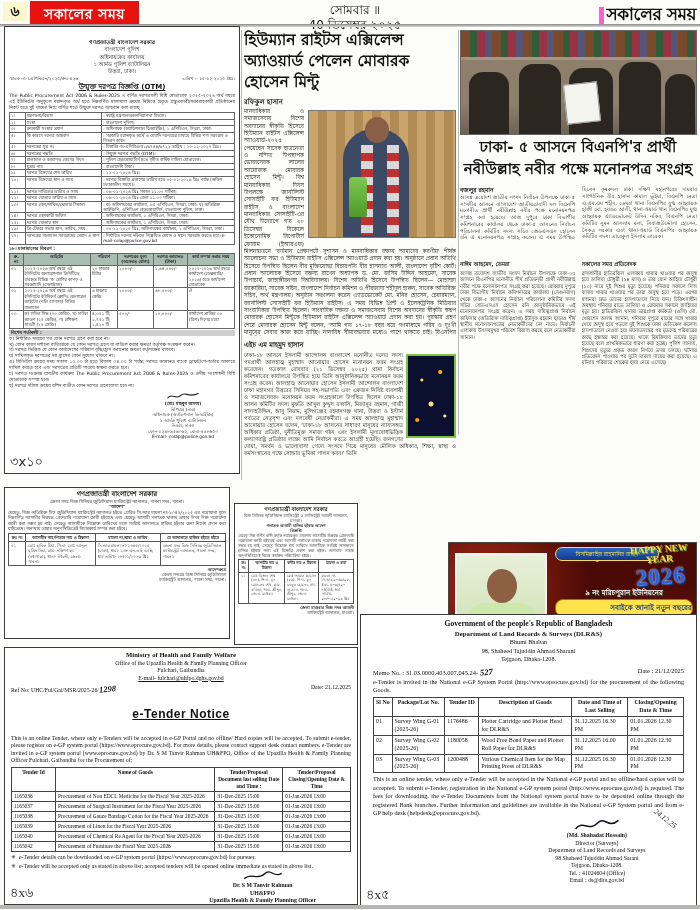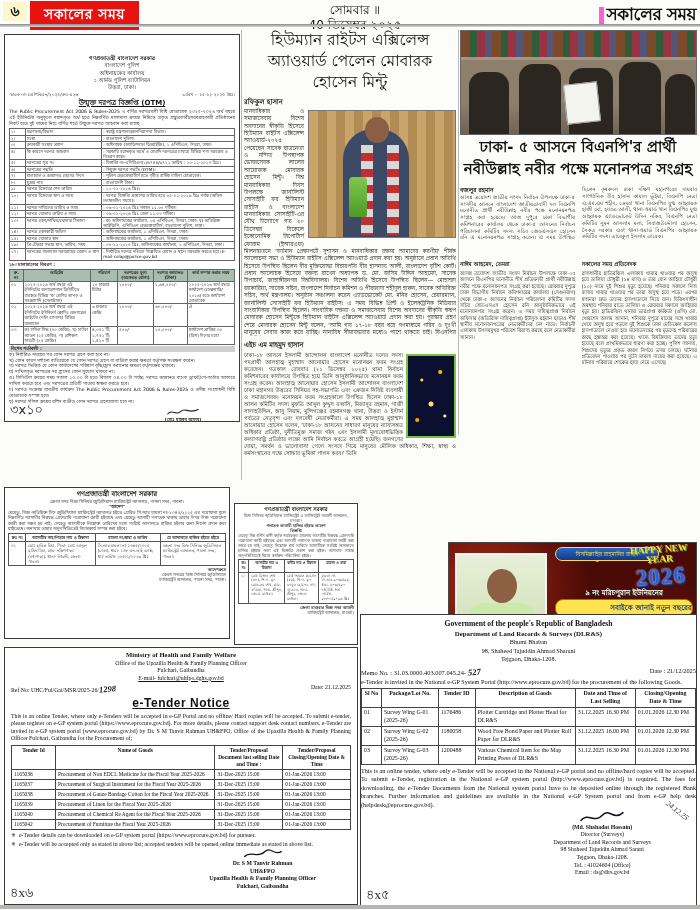--- a/index.html
+++ b/index.html
@@ -15,42 +15,42 @@
   
   #hdr-num{left:3px;top:2px;width:24px;height:19px;background:#fbf8cf;font-size:14px;font-weight:bold;text-align:center;line-height:19px}
   #hdr-mast{left:30px;top:1px;background:#e8120f;color:#fff;font-size:14px;font-weight:bold;padding:2px 14px 3px;letter-spacing:.5px}
   #hdr-date{left:265px;top:3px;width:180px;text-align:center;font-size:12px;line-height:1.25}
   #hdr-logo{right:4px;top:1px;font-size:17px;font-weight:900;letter-spacing:-.5px;display:flex;align-items:center}
   #hdr-logo .bar{display:inline-block;width:5px;height:17px;background:#ff5fd2;margin-right:2px}
   #hdr-rule{left:0;top:24px;width:700px;height:3px;background:linear-gradient(#8a8a8a,#d8d8d8)}
   #ftr-rule{left:0;top:905px;width:700px;height:4px;background:#b5b5b3}
   .vrule{width:1px;background:#b9b9b7}
   
-  #t1{left:4px;top:34px;width:236px;height:388px;padding:20px 4px;font-size:4.6px;line-height:1.3}
+  #t1{left:4px;top:26px;width:236px;height:448px;padding:12px 4px;font-size:4.6px;line-height:1.3}
   #t1 .org{font-size:5.4px;line-height:1.35}
   #t1 .memo-row{display:flex;justify-content:space-between;font-size:4.4px;margin:1px 0}
   #t1 .title{font-size:7px;text-decoration:underline;margin:1px 0}
   #t1 table{font-size:4.2px;margin-top:1px}
   #t1 td,#t1 th{border-color:#666;padding:0 1px}
   #t1 .sv::before{content:": "}
   #t1 .gh th{background:#a9bdb1;font-weight:bold}
   #t1 .terms-h{background:#cfcfcd;font-weight:bold;padding:0 2px;margin-top:1px;font-size:4.6px}
   #t1 .sig{width:46%;margin-left:54%;text-align:center;font-size:4.4px;line-height:1.25;margin-top:2px}
   .size-mark{position:absolute;bottom:2px;left:5px;font-size:13px;color:#222}
   
   #courtA{left:4px;top:487px;width:226px;height:152px;padding:2px 3px;font-size:4.3px;line-height:1.3}
   #courtA .t{font-size:6.6px}
   #courtA table{font-size:4px;margin:1px 0}
   #courtB{left:234px;top:503px;width:124px;height:142px;padding:2px 3px;font-size:3.9px;line-height:1.3}
   #courtB .t{font-size:5.2px}
   #courtB table{font-size:3.6px;margin:1px 0}
   .court-sig{text-align:right;font-size:4.1px;line-height:1.25;margin-top:1px}
   
   #mintu{left:244px;top:30px;width:212px;height:306px;overflow:hidden}
-  #mintu .hl{font-size:15.5px;font-weight:normal;line-height:1.35;text-align:center}
+  #mintu .hl{font-size:15.5px;font-weight:bold;line-height:1.35;text-align:left}
   #mintu .byline{font-size:6.8px;font-weight:bold;margin-top:3px}
   #mintu .body{font-size:5.6px;line-height:1.32;text-align:justify}
   .photo-award{float:right;width:148px;height:128px;margin:2px 0 3px 4px;border:1px solid #777;position:relative;overflow:hidden;background:repeating-linear-gradient(90deg,#c9a56b 0 9px,#b28c55 9px 18px)}
   .photo-award .person{position:absolute;left:34px;top:18px;width:66px;height:110px;background:#3d4a66;border-radius:30px 30px 0 0}
   .photo-award .head{position:absolute;left:56px;top:6px;width:24px;height:26px;background:#8a5f45;border-radius:50%}
   .photo-award .scarf{position:absolute;left:52px;top:34px;width:12px;height:90px;background:repeating-linear-gradient(180deg,#d8d8d8 0 8px,#c03030 8px 16px)}
   .photo-award .scarf2{position:absolute;left:78px;top:34px;width:12px;height:90px;background:repeating-linear-gradient(180deg,#d8d8d8 0 8px,#c03030 8px 16px)}
   .photo-award .trophy{position:absolute;left:40px;top:66px;width:18px;height:40px;background:linear-gradient(#7ec850,#4f9a28);border-radius:4px 4px 2px 2px}
   
   #dhaka18{left:244px;top:337px;width:212px;height:161px;overflow:hidden}
@@ -90,37 +90,37 @@
   #ad .bism{position:absolute;left:106px;top:4px;width:104px;background:linear-gradient(#2b66c4,#123a8a);border:1px solid #ffd84d;border-radius:7px;color:#ffe34d;font-size:5.6px;text-align:center;padding:1.5px 0}
   #ad .happy{position:absolute;right:3px;top:2px;width:66px;text-align:center;color:#ffd84d;font-weight:900;font-size:9.5px;line-height:1.05;font-family:"Liberation Serif",serif;text-shadow:1px 1px 0 #6b3;transform:rotate(-4deg)}
   #ad .year{font-size:23px;color:#2b5fe0;text-shadow:0 0 2px #fff,2px 2px 0 #0a2a70;letter-spacing:1px}
   #ad .l1{position:absolute;left:104px;top:44px;width:142px;text-align:center;color:#fff;font-weight:bold;font-size:7px;text-shadow:1px 1px 0 #064d1e}
   #ad .l2{position:absolute;left:106px;top:56px;width:138px;background:#ffe34d;color:#083b8c;border-radius:8px;font-size:7.2px;font-weight:bold;text-align:right;padding:2px 0;border:1px solid #b60}
   #ad .greet{position:absolute;left:106px;top:74px;width:138px;height:36px;background:#fff;border:2px solid #ff57c8;border-radius:10px;color:#e8120f;font-size:22px;font-weight:900;text-align:center;line-height:34px}
   #ad .name{position:absolute;left:106px;top:116px;width:138px;background:linear-gradient(#3a78d8,#0d2f7a);border-radius:10px;color:#fff;font-size:11px;font-weight:bold;text-align:center;padding:3px 0}
   #ad .title{position:absolute;left:106px;top:138px;width:138px;color:#fff;font-size:6.6px;text-align:center;font-weight:bold}
   #ad .org{position:absolute;left:104px;top:148px;width:142px;color:#ffe34d;font-size:5.4px;text-align:center}
   
-  #dlrs{left:360px;top:614px;width:337px;height:293px;padding:4px 0;font-size:6.2px;line-height:1.35}
+  #dlrs{left:360px;top:614px;width:337px;height:293px;padding:4px 12px;font-size:6.2px;line-height:1.35}
   #dlrs .org1{font-size:7.6px}
   #dlrs .org{font-size:6.8px}
   #dlrs .memo-row{display:flex;justify-content:space-between;margin-top:3px;font-size:6.4px}
   #dlrs .title{font-size:7.8px;text-decoration:underline;margin:3px 0}
   #dlrs table{font-size:5.9px;margin:2px 0}
   #dlrs td,#dlrs th{border-color:#444;padding:1px 2px}
   #dlrs .sig{width:56%;margin-left:44%;text-align:center;font-size:5.8px;line-height:1.3;margin-top:1px;position:relative}
   .hand{font-style:italic;display:inline-block;transform:rotate(-5deg);font-size:8.5px;font-weight:bold}
   .scribble{display:block;margin:0 auto}
   .sig-date{position:absolute;right:6px;top:-4px;transform:rotate(38deg);font-size:7.5px;font-style:italic;color:#223}
   
   #ful{left:4px;top:647px;width:354px;height:258px;padding:3px 6px;font-size:5.8px;line-height:1.3}
   #ful .org1{font-size:7px}
   #ful .org{font-size:6.6px}
   #ful .ref-row{display:flex;justify-content:space-between;margin-top:2px;font-size:5.8px}
-  #ful .title{font-size:12px;font-weight:bold;text-decoration:underline;text-align:center;margin:1px 0;font-family:"Liberation Sans",sans-serif;letter-spacing:.5px}
+  #ful .title{font-size:12px;font-weight:bold;text-decoration:underline;text-align:center;margin:12px 0;font-family:"Liberation Sans",sans-serif;letter-spacing:.5px}
   #ful table{font-size:5.4px;margin:2px 0}
   #ful td,#ful th{border-color:#444}
   #ful .bullet{padding-left:8px;position:relative;margin-top:1px}
   #ful .bullet::before{content:"✳";position:absolute;left:0;top:0}
   #ful .sig{width:52%;margin-left:48%;text-align:center;font-size:5.8px;font-weight:bold;line-height:1.3}
   u{text-decoration:underline}
 </style>
 </head>
 <body>
 

